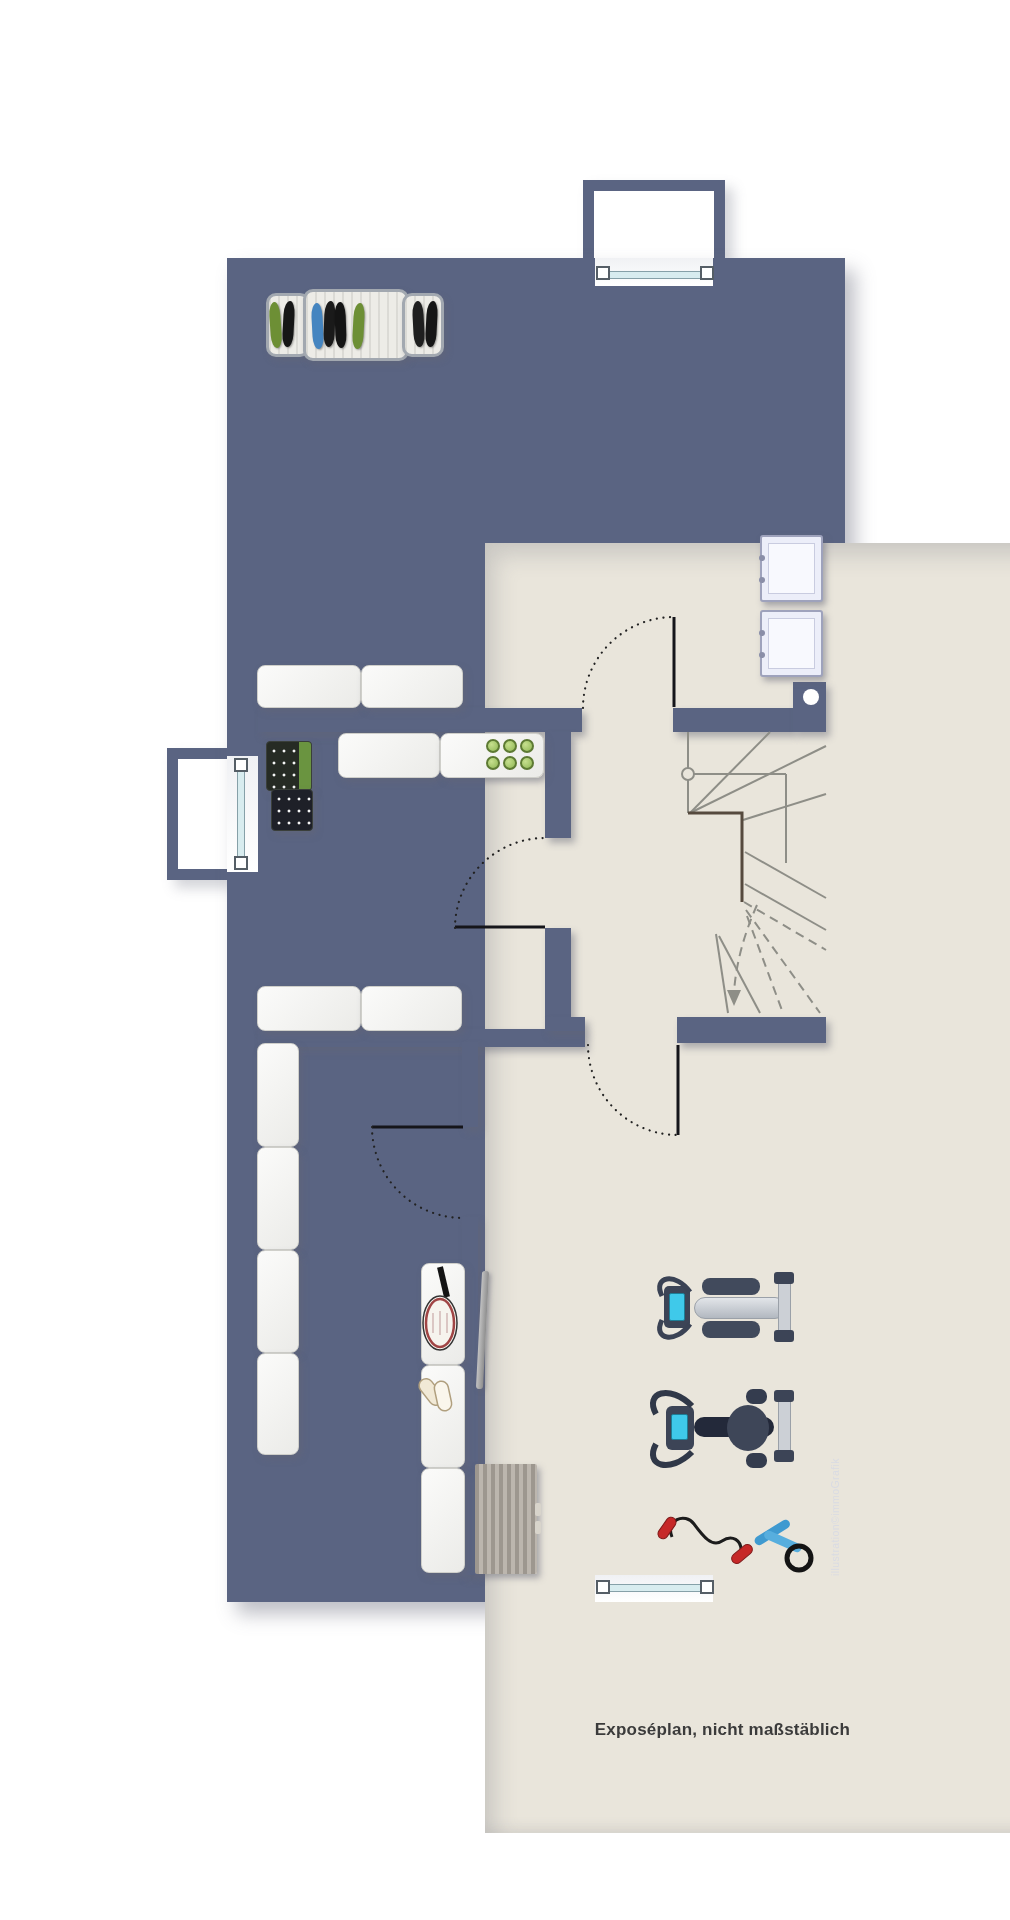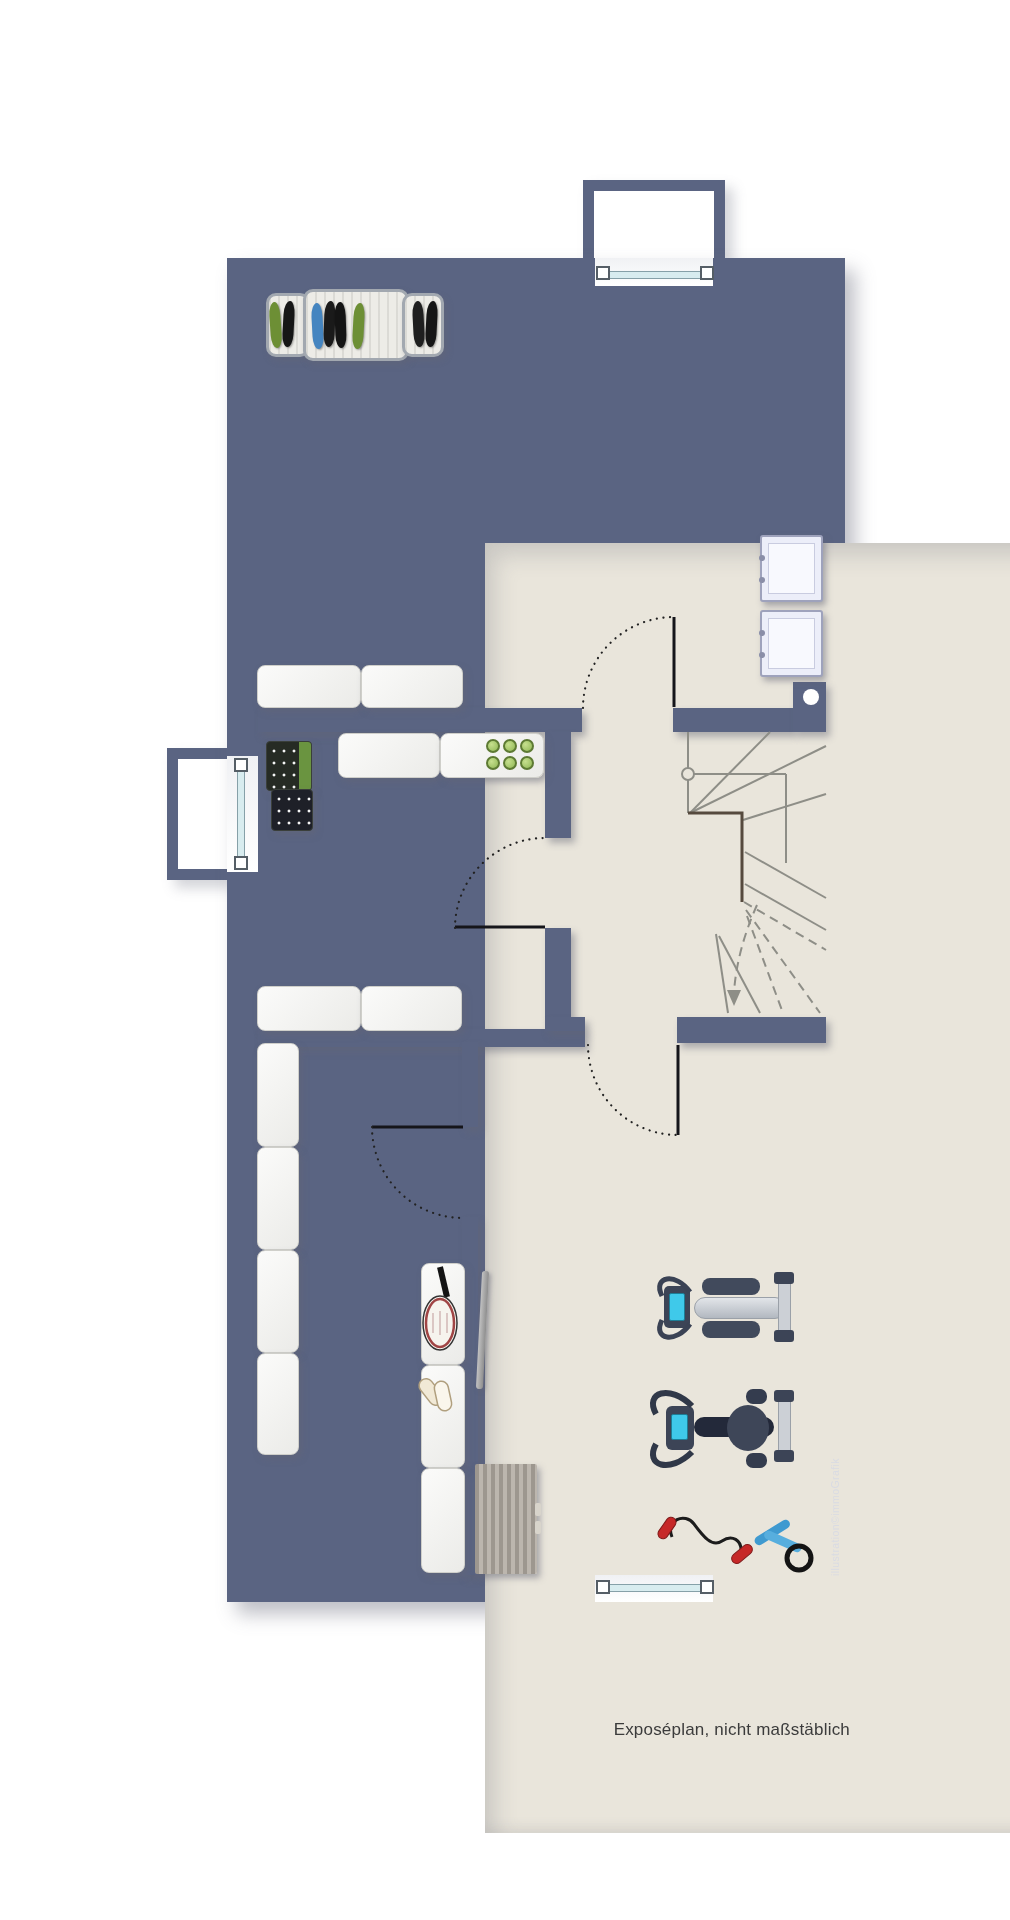--- a/index.html
+++ b/index.html
@@ -37,21 +37,21 @@
   .mat-tab{background:#d8d4cb;border-radius:2px;}
   .bar-lean{background:linear-gradient(90deg,#c2c2c2,#8d8d8d);border-radius:3px;transform:rotate(3deg);
             box-shadow:2px 2px 4px rgba(100,102,118,.5);}
   .mach-dark{background:#3c4456;border-radius:5px;}
   .mach-screen{background:#3fc9ea;border-radius:2px;border:1px solid #1d7d96;}
   .mach-rail{background:linear-gradient(#e2e5e9,#b2b8c0);border:1px solid #9aa0a8;border-radius:11px;}
   .mach-pad{background:#414a5c;border-radius:8px;}
   .mach-tbar{background:#ccd0d6;border:1px solid #9aa0a8;border-radius:6px;}
   .mach-cap{background:#3c4456;border-radius:3px;}
   
-  #caption{left:560px;top:1720px;width:290px;text-align:right;font-size:17px;font-weight:400;
+  #caption{left:560px;top:1720px;width:290px;text-align:right;font-size:17px;font-weight:700;
            color:#3b3b3b;letter-spacing:.2px;}
   #watermark{left:829px;top:1576px;width:150px;font-size:10.5px;color:#d9dbe3;letter-spacing:.4px;
              transform:rotate(-90deg);transform-origin:0 0;}
   svg.overlay{position:absolute;left:0;top:0;pointer-events:none;}
 </style>
 </head>
 <body>
 
 <div id="canvas">
 

